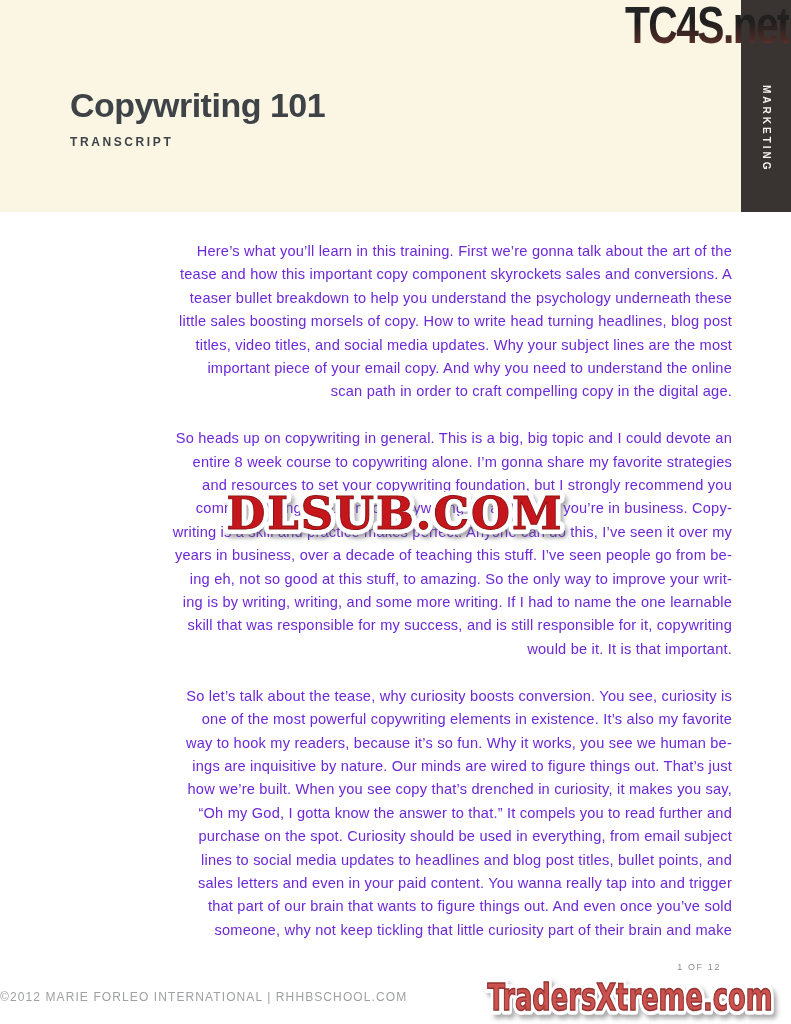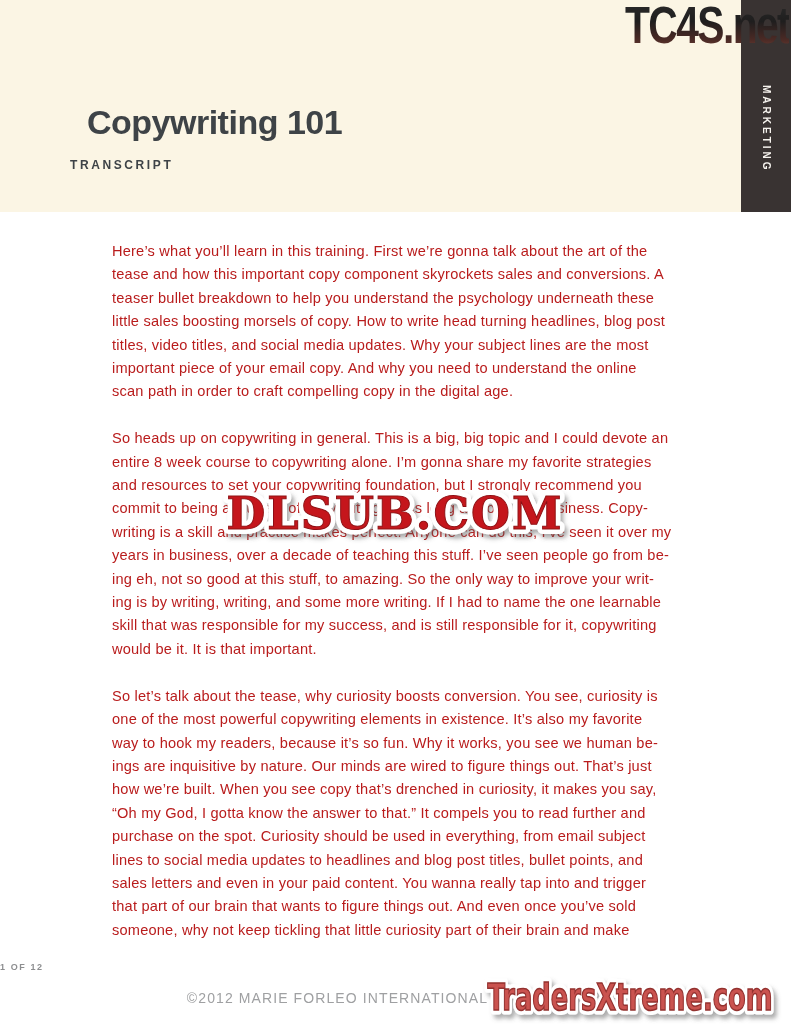--- a/index.html
+++ b/index.html
@@ -24,44 +24,44 @@
     position:absolute; top:85px; left:0; width:50px;
     writing-mode:vertical-rl;
     color:#f6f3ee; font-size:10px; font-weight:bold; letter-spacing:3px;
     text-align:left; margin:0 auto; display:flex; justify-content:center;
   }
   .side-tab-label span { margin:0 auto; }
 
   
   .title-block { position:absolute; left:70px; top:88px; }
   .doc-title {
-    margin:17px; font-size:34px; font-weight:bold; letter-spacing:-0.5px;
+    margin:0; font-size:34px; font-weight:bold; letter-spacing:-0.5px;
     color:#3e4347; line-height:1.05;
   }
   .doc-subtitle {
     margin:11px 0 0 0; font-size:12px; font-weight:bold; letter-spacing:2.6px;
     color:#3e4347;
   }
 
   
   .body-text { position:absolute; left:112px; top:240px; width:620px; }
   .para {
     margin:0 0 23.4px 0;
     font-size:14.6px; line-height:23.4px; letter-spacing:0.2px;
-    color:#b91c1c; white-space:pre-line;
+    color:#6d28d9; white-space:pre-line;text-align:right;
   }
 
   
   .page-number {
-    position:absolute; left:0; top:962px; width:721px; text-align:left;
-    font-size:9px; letter-spacing:1.6px; color:#8d8e90;font-weight:bold;
+    position:absolute; left:0; top:962px; width:721px; text-align:right;
+    font-size:9px; letter-spacing:1.6px; color:#8d8e90;
   }
   .copyright {
-    position:absolute; left:0; top:990px; width:653px; text-align:right;
-    font-size:14px; letter-spacing:1.1px; color:#9fa0a2;
+    position:absolute; left:0; top:990px; width:653px; text-align:left;
+    font-size:12px; letter-spacing:1.1px; color:#9fa0a2;
   }
 
   
   .wm-top {
     position:absolute; top:0px; right:2px; z-index:30;
     font-size:51px; font-weight:800; letter-spacing:-2px; line-height:1;
     transform:scaleX(0.8); transform-origin:100% 0;
     background:linear-gradient(180deg,#2b2b2b 0%,#1f1e1e 42%,#4b2a25 78%,#6e4036 100%);
     -webkit-background-clip:text; background-clip:text;
     -webkit-text-fill-color:transparent; color:transparent;

